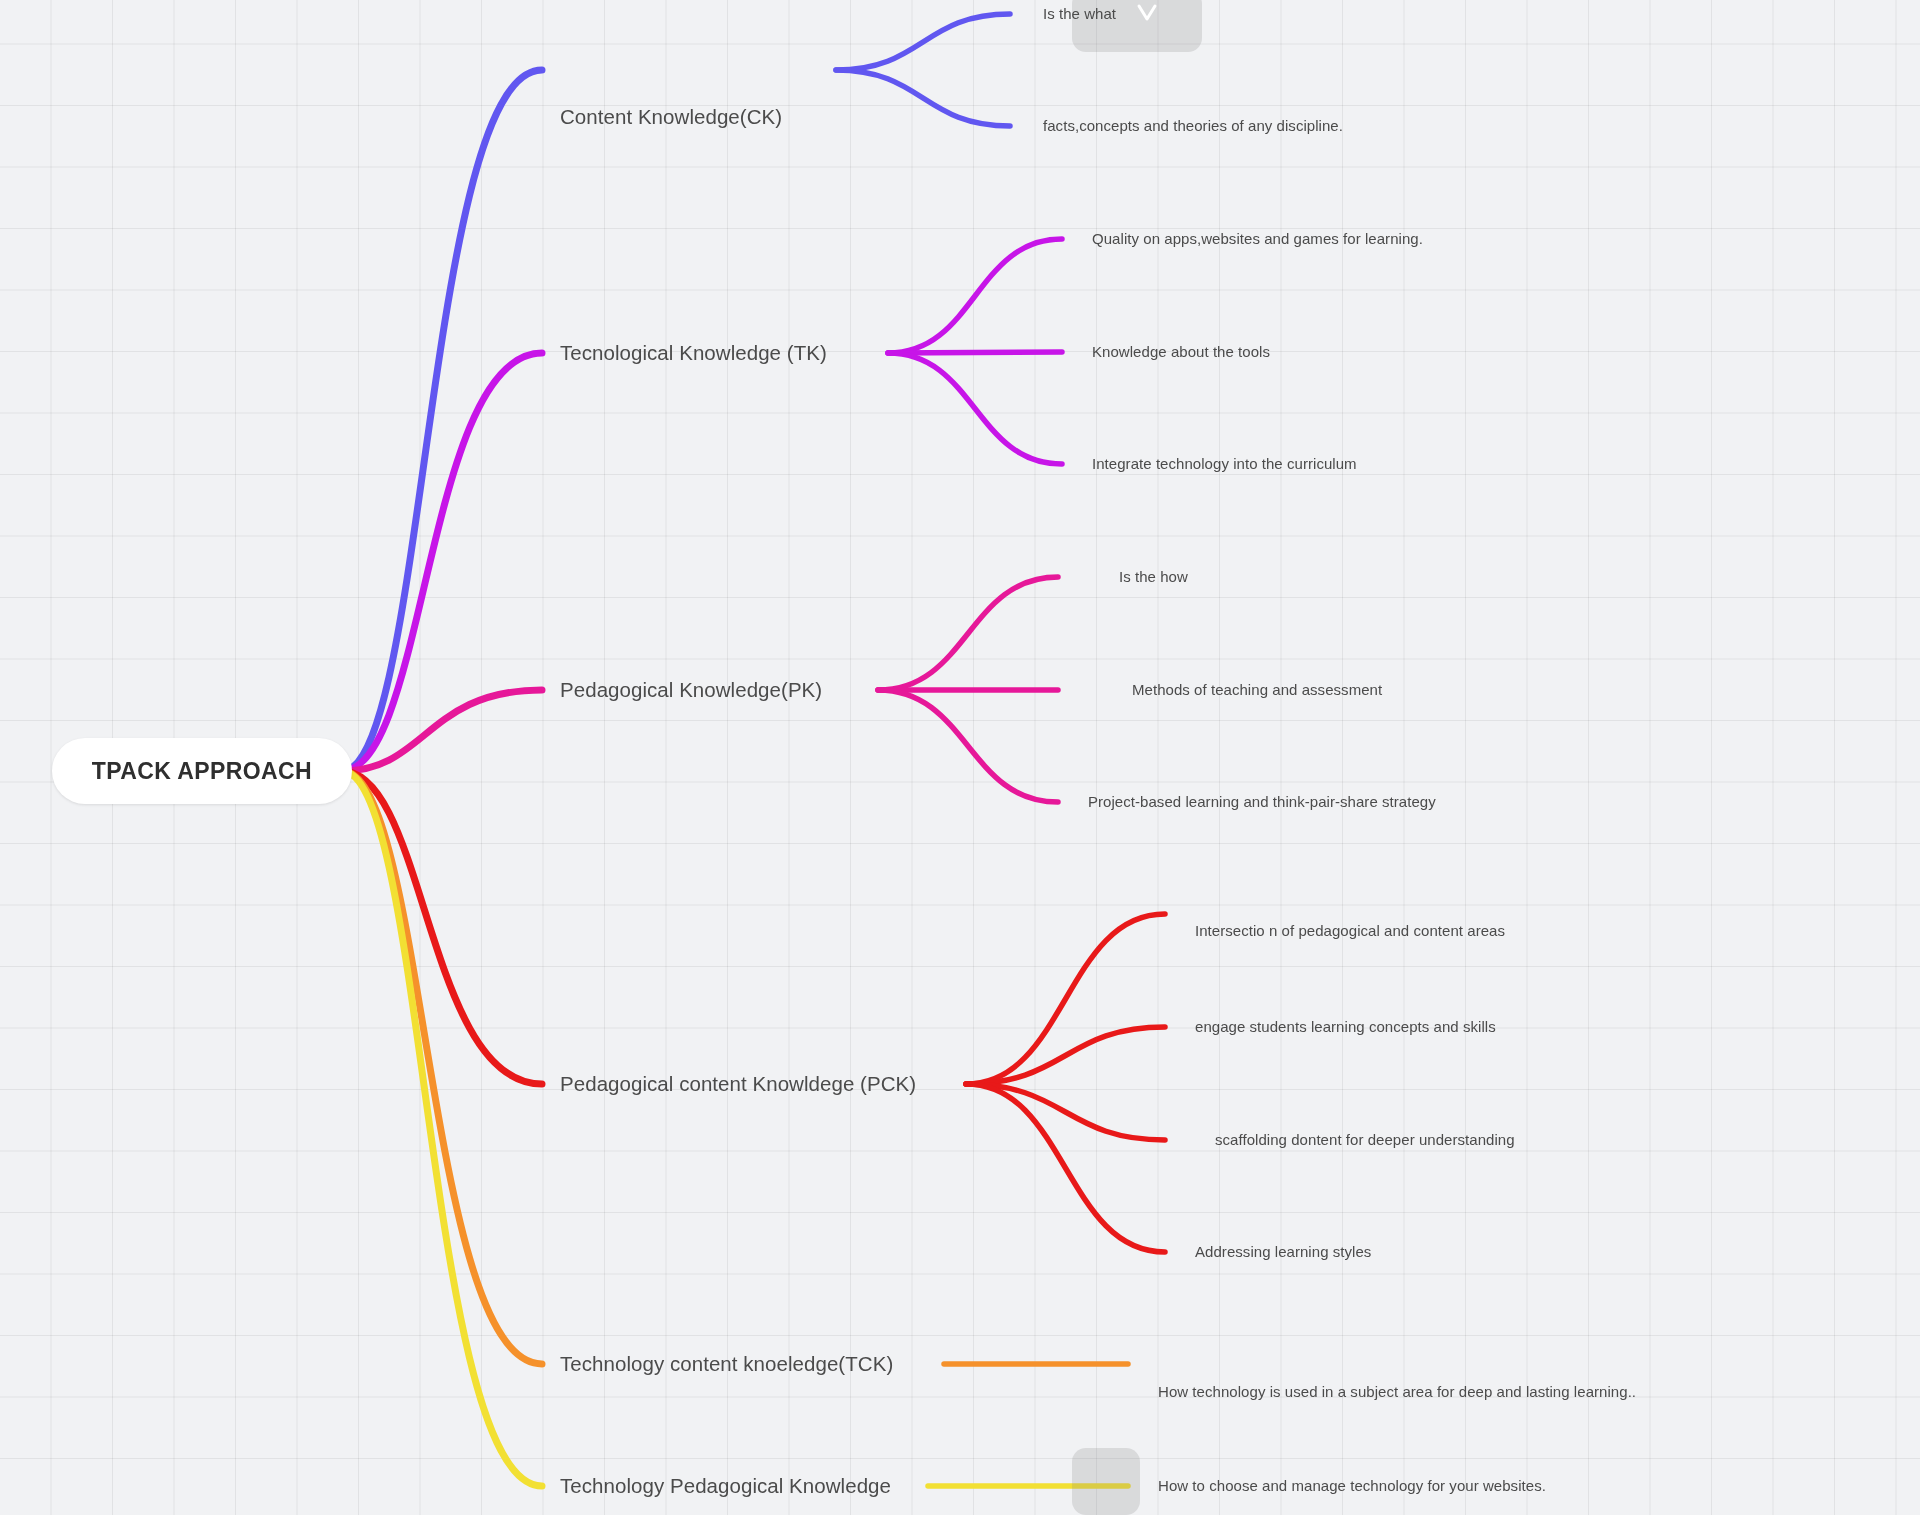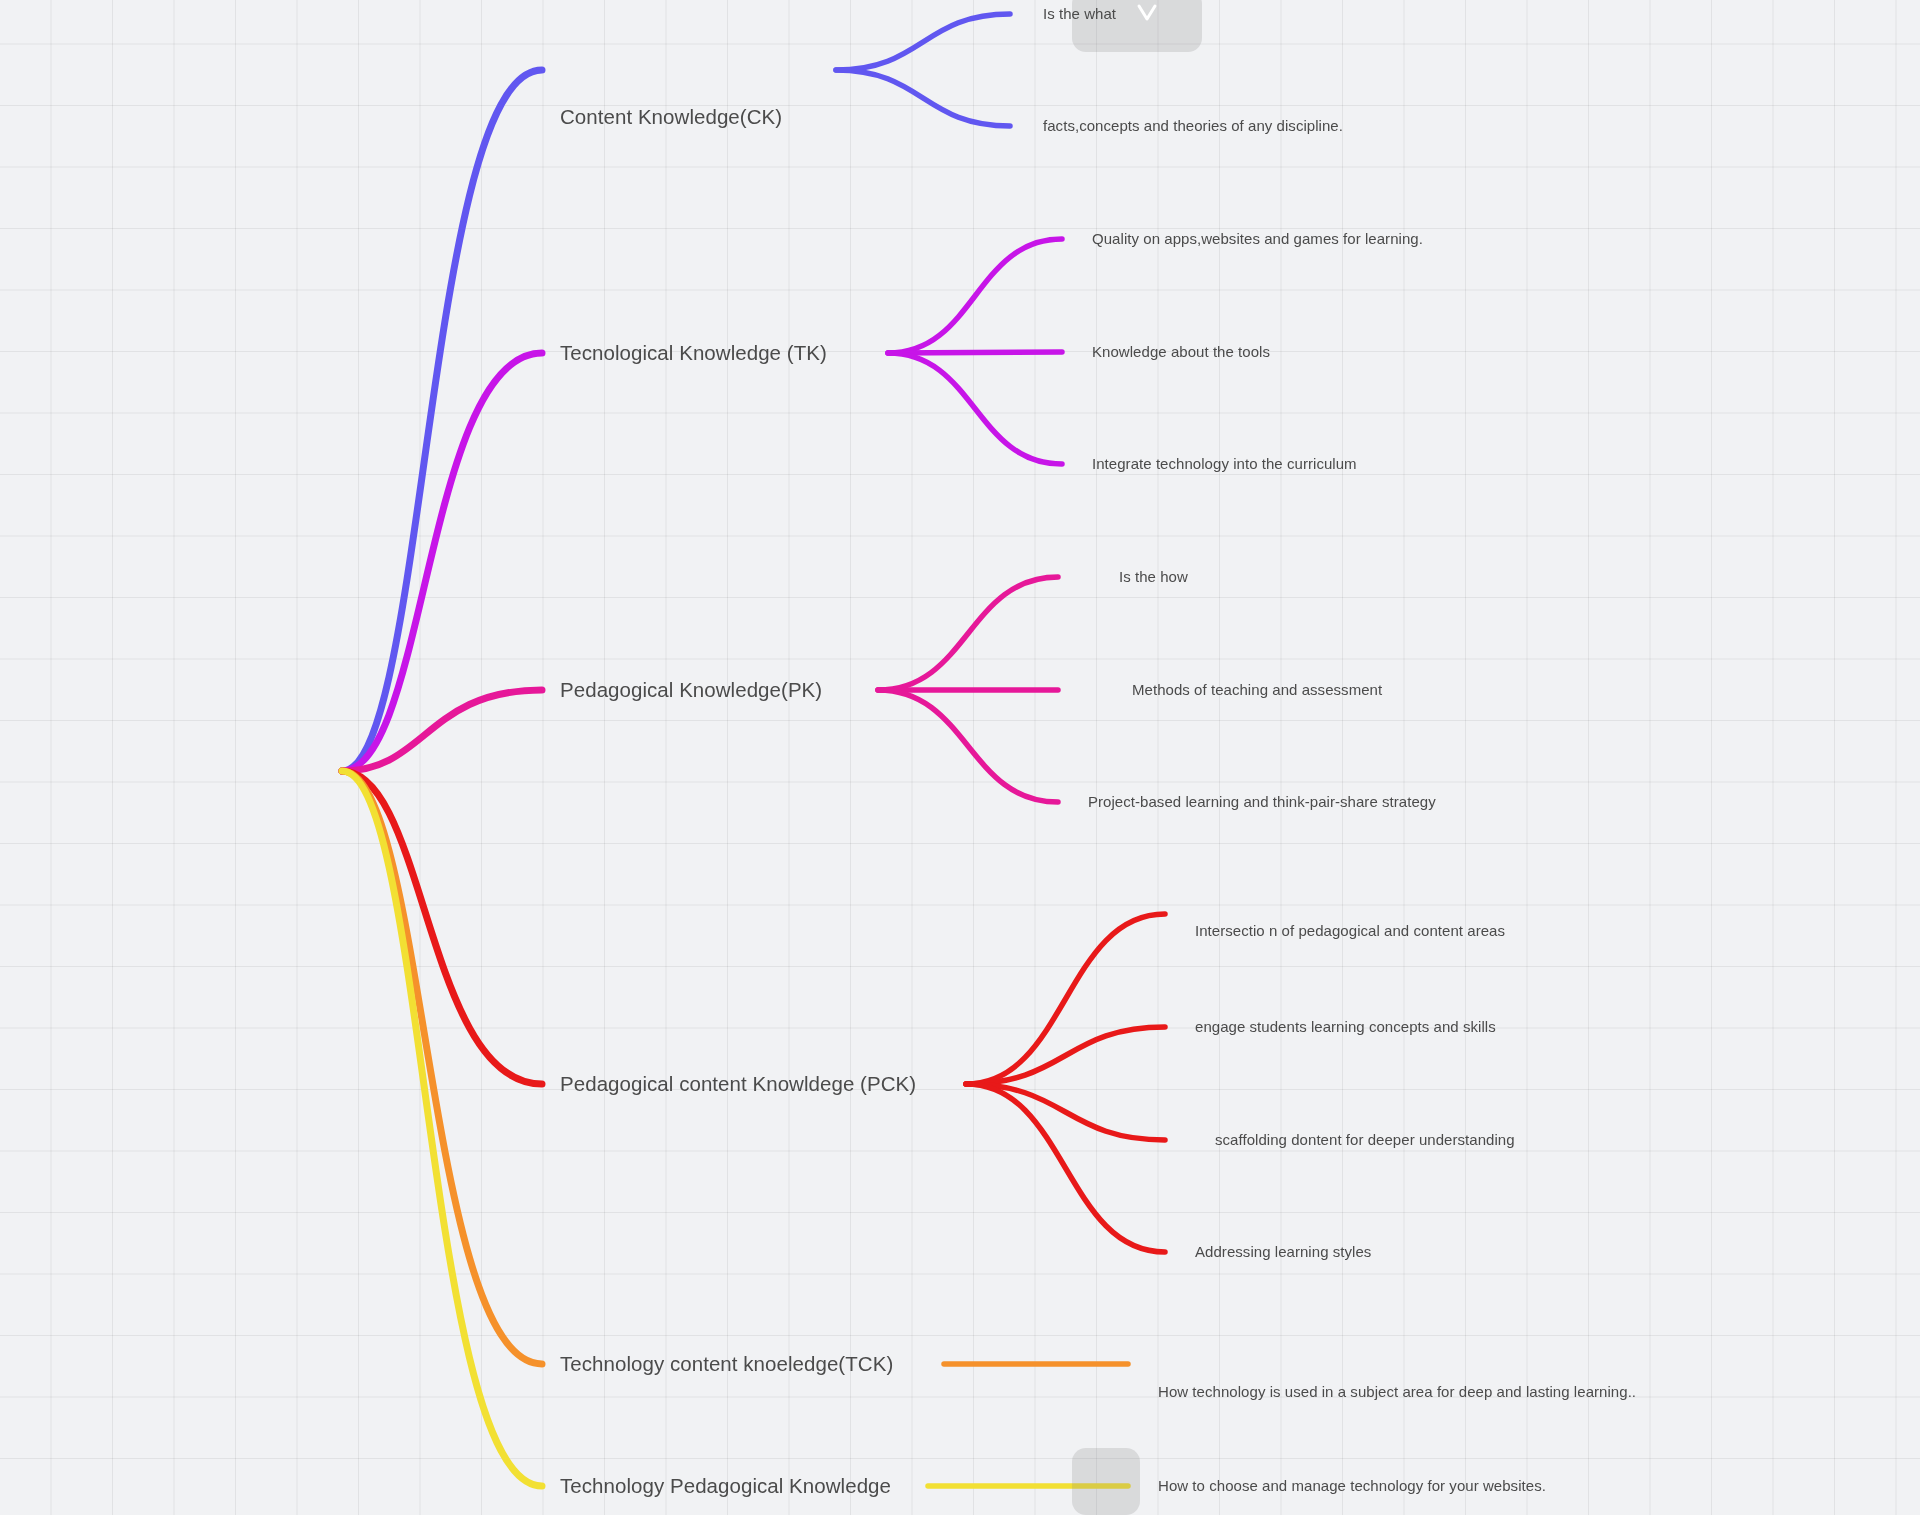--- a/index.html
+++ b/index.html
@@ -102,20 +102,23 @@
       </g>
   </svg>
 
   <div class="overlay-box" id="ov0" style="left: 1072px; top: -10px; width: 130px; height: 62px;"></div>
   <div class="overlay-box" id="ov1" style="left: 1072px; top: 1448px; width: 68px; height: 67px;"></div>
 
   <svg class="caret" id="caret" width="28" height="28" viewBox="0 0 28 28" xmlns="http://www.w3.org/2000/svg" style="left: 1133px; top: 0px;">
     <path d="M6 6 L14 19 L22 6" stroke="#ffffff" stroke-width="3" fill="none" stroke-linecap="round" stroke-linejoin="round"></path>
   </svg>
 
+  <div class="root-node" id="root-node" style="left: 52px; top: 771px; width: 300px; height: 66px; background: rgb(255, 255, 255); color: rgb(47, 47, 47);">
+    <span>TPACK APPROACH</span>
+  </div>
 
   <div id="nodes-layer">
       <div class="node branch" style="left: 560px; top: 70px; margin-top: 47px;"><span>Content Knowledge(CK)</span></div>
       <div class="node leaf" style="left: 1043px; top: 14px;"><span>Is the what</span></div>
       <div class="node leaf" style="left: 1043px; top: 126px;"><span>facts,concepts and theories of any discipline.</span></div>
       <div class="node branch" style="left: 560px; top: 353px;"><span>Tecnological Knowledge (TK)</span></div>
       <div class="node leaf" style="left: 1092px; top: 239px;"><span>Quality on apps,websites and games for learning.</span></div>
       <div class="node leaf" style="left: 1092px; top: 352px;"><span>Knowledge about the tools</span></div>
       <div class="node leaf" style="left: 1092px; top: 464px;"><span>Integrate technology into the curriculum</span></div>
       <div class="node branch" style="left: 560px; top: 690px;"><span>Pedagogical Knowledge(PK)</span></div>

